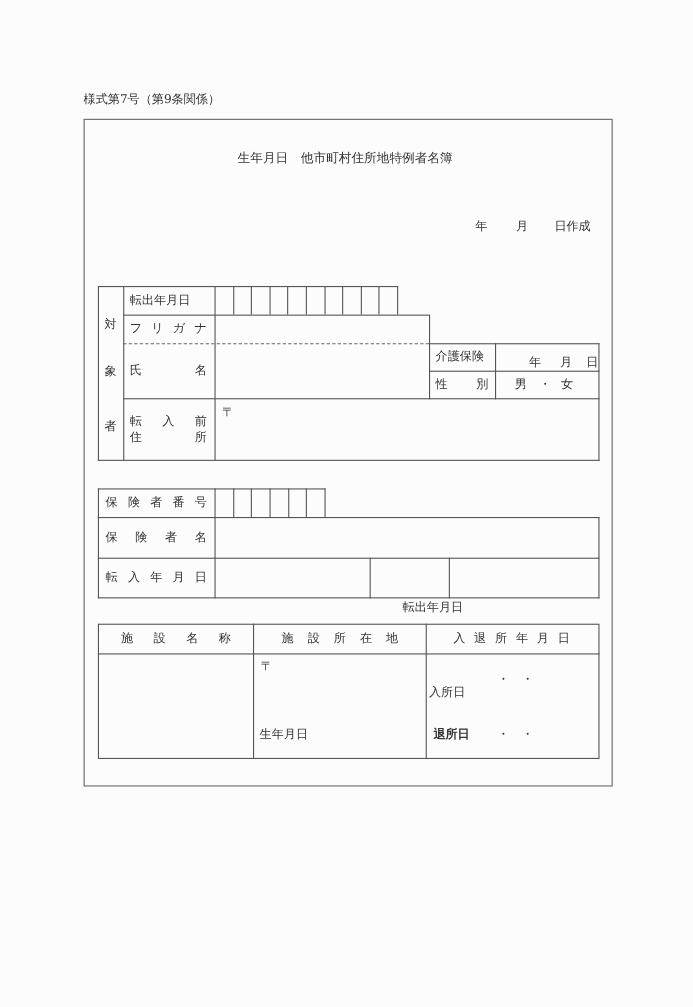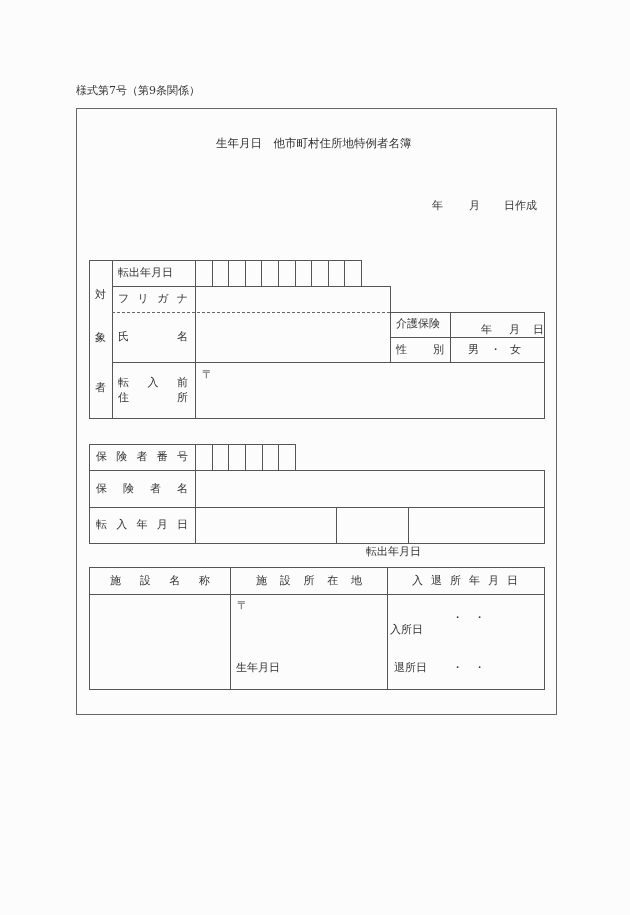--- a/index.html
+++ b/index.html
@@ -192,16 +192,16 @@
   </div>
 
   <div class="abs" style="left:90px; top:595px; width:140px; height:94px;"></div>
   <div class="abs" style="left:231px; top:595px; width:156px; height:94px;">
     <span class="abs txt" style="left:6px; top:5px;">〒</span>
     <span class="abs txt" style="left:5px; top:67px;">生年月日</span>
   </div>
   <div class="abs" style="left:388px; top:595px; width:156px; height:94px;">
     <span class="abs txt" style="left:2px; top:17px;margin-top:12px;">入所日</span>
     <span class="abs txt" style="left:64px; top:17px;">・　・</span>
-    <span class="abs txt" style="left:6px; top:67px;">退所日</span>
+    <span class="abs txt" style="left:6px; top:67px;font-weight:bold;">退所日</span>
     <span class="abs txt" style="left:64px; top:67px;">・　・</span>
   </div>
 </div>
 
 </body></html>

